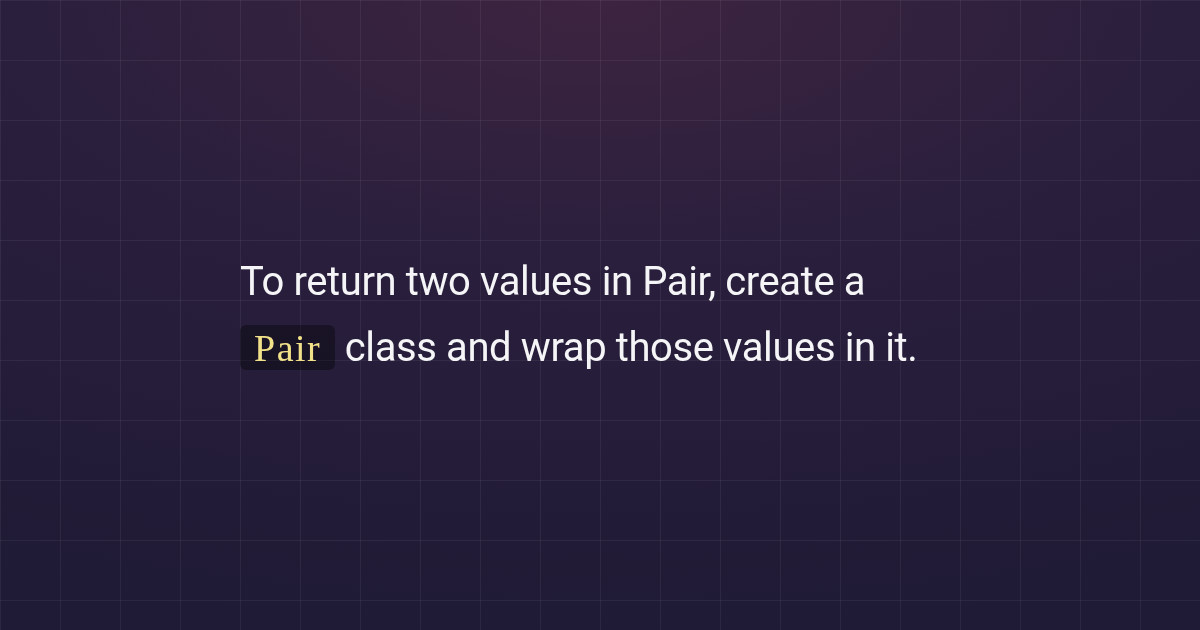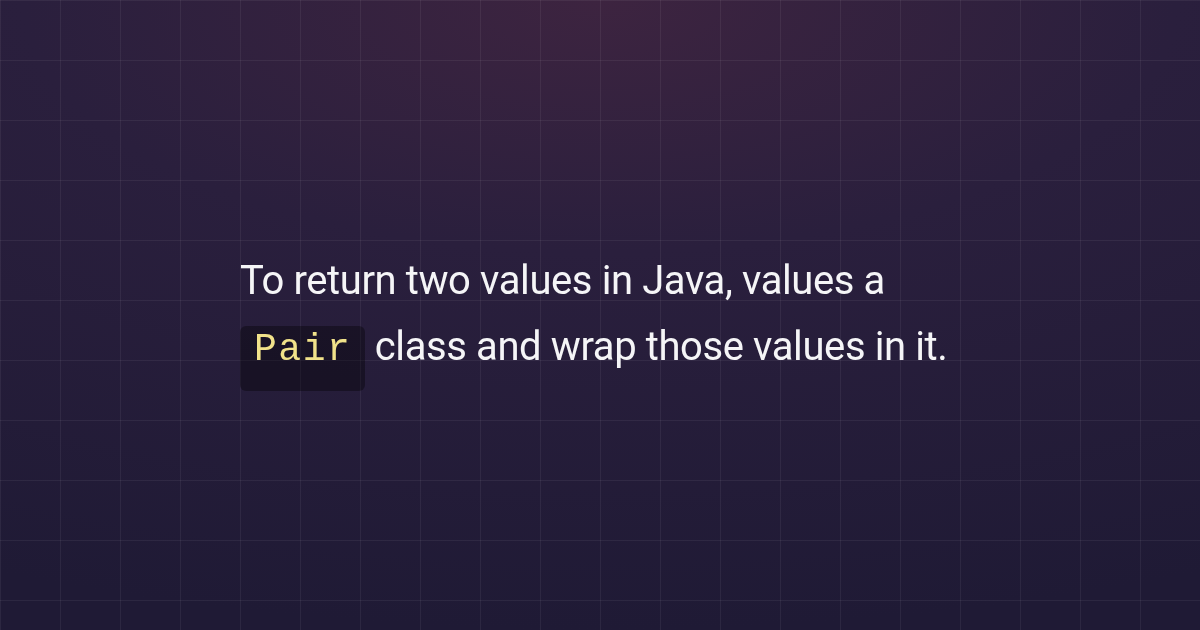--- a/index.html
+++ b/index.html
@@ -37,32 +37,32 @@
       z-index: 1;
       max-width: 960px;
       padding: 0 120px;
       color: #f5f5f7;
       font-size: 40px;
       line-height: 1.65;
       font-weight: 400;
       letter-spacing: -0.01em;
     }
     .code {
-      font-family: Liberation Mono, monospace;
+      font-family: Liberation Serif, serif;
       background: rgba(0,0,0,0.35);
       color: #f1e28a;
-      padding: 2px 14px 20px 14px;
+      padding: 2px 14px 1px 14px;
       border-radius: 6px;
       font-size: 0.95em;
       letter-spacing: 0.04em;
     }
   </style>
 </head>
 <body>
 
 <div class="canvas">
   <div class="grid-overlay"></div>
   <p class="content">
-    <span>To return two values in Java, values a </span>
+    <span>To return two values in Pair, create a </span>
     <code class="code">Pair</code>
     <span> class and wrap those values in it.</span>
   </p>
 </div>
 
 </body></html>

